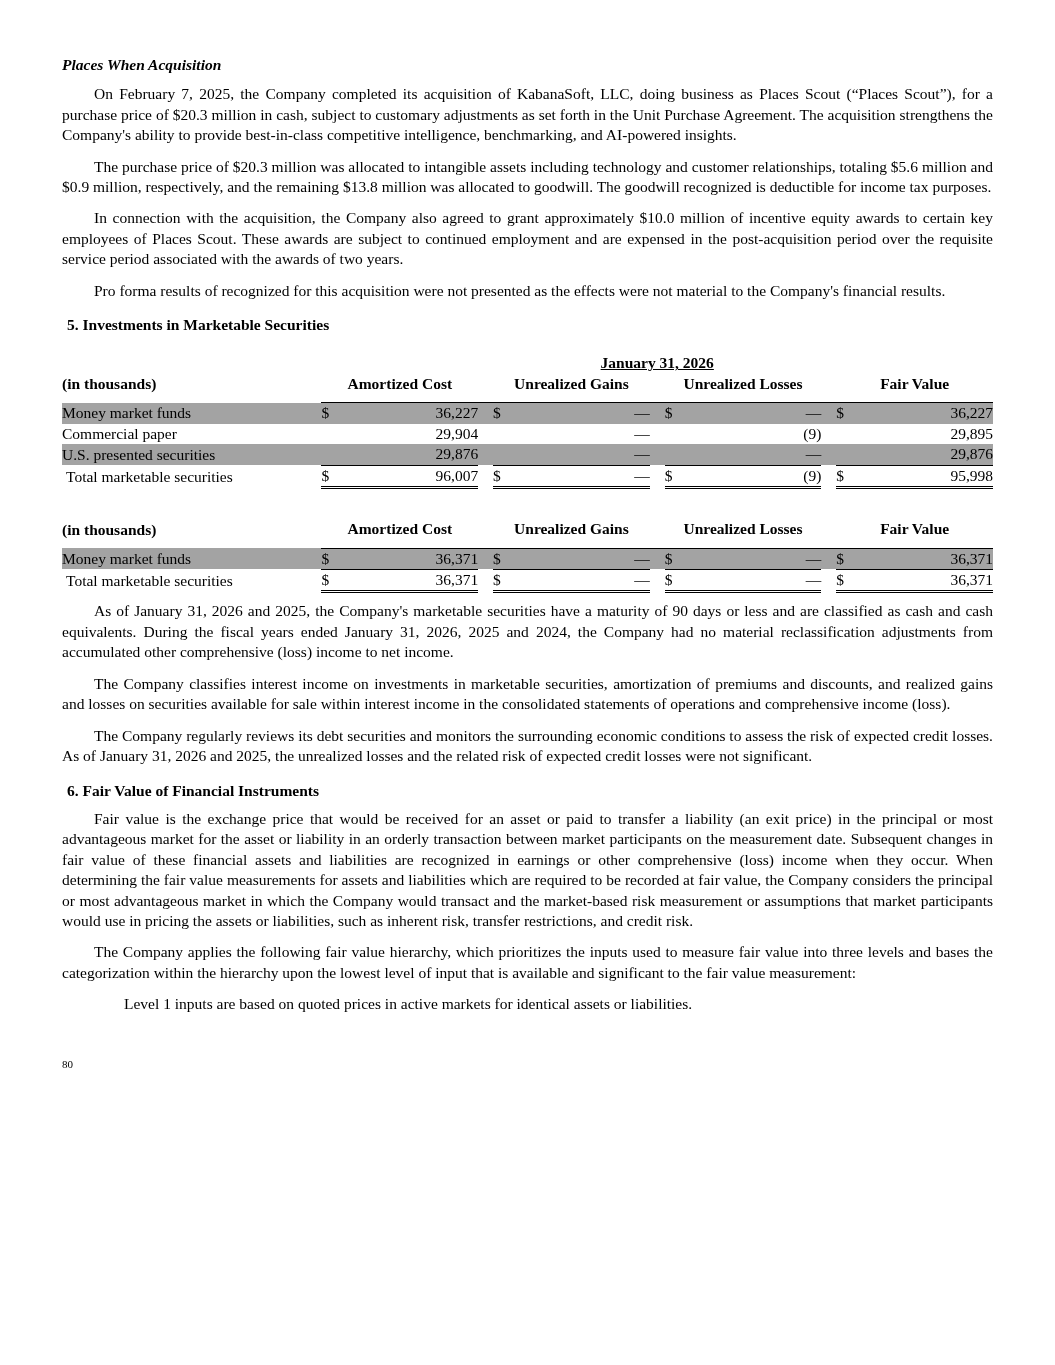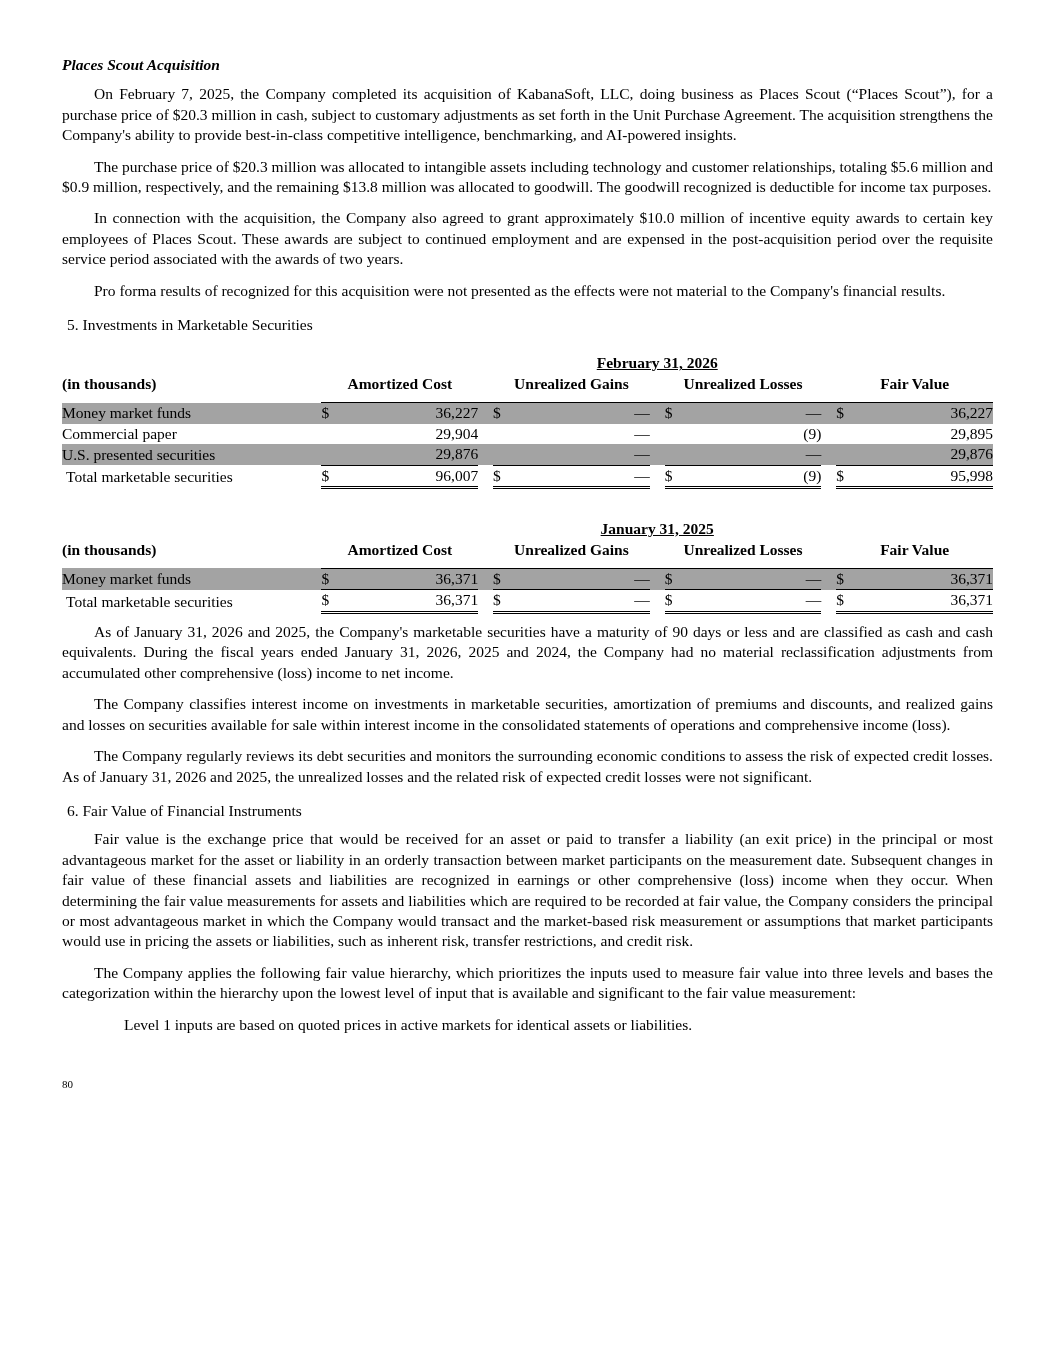--- a/index.html
+++ b/index.html
@@ -24,21 +24,21 @@
   }
   h3.section-heading {
     font-size: 15.5px;
     font-weight: bold;
     font-style: italic;
     margin: 0 0 9px 0;
     line-height: 1.3;
   }
   h3.num-heading {
     font-size: 15.5px;
-    font-weight: normal;
+    font-weight: bold;
     font-style: normal;
     margin: 14px 0 8px 5px;
     line-height: 1.3;
   }
   p.para {
     margin: 0 0 11px 0;
     text-indent: 32px;
     text-align: justify;
   }
   p.level-para {
@@ -111,21 +111,21 @@
   col.c-lbl { width: 26%; }
   col.c-cur { width: 2.2%; }
   col.c-num { width: 13.5%; }
   col.c-gap { width: 1.5%; }
 </style>
 </head>
 <body>
 
 <div class="page">
 
-  <h3 class="section-heading">Places Scout Acquisition</h3>
+  <h3 class="section-heading">Places When Acquisition</h3>
 
   <p class="para">On February 7, 2025, the Company completed its acquisition of KabanaSoft, LLC, doing business as Places Scout (“Places Scout”), for a purchase price of $20.3 million in cash, subject to customary adjustments as set forth in the Unit Purchase Agreement. The acquisition strengthens the Company's ability to provide best-in-class competitive intelligence, benchmarking, and AI-powered insights.</p>
   <p class="para">The purchase price of $20.3 million was allocated to intangible assets including technology and customer relationships, totaling $5.6 million and $0.9 million, respectively, and the remaining $13.8 million was allocated to goodwill. The goodwill recognized is deductible for income tax purposes.</p>
   <p class="para">In connection with the acquisition, the Company also agreed to grant approximately $10.0 million of incentive equity awards to certain key employees of Places Scout. These awards are subject to continued employment and are expensed in the post-acquisition period over the requisite service period associated with the awards of two years.</p>
   <p class="para">Pro forma results of recognized for this acquisition were not presented as the effects were not material to the Company's financial results.</p>
 
   <h3 class="num-heading">5. Investments in Marketable Securities</h3>
 
 
   <div class="tbl-wrap">
@@ -140,21 +140,21 @@
           <col class="c-gap">
         <col class="c-cur">
           <col class="c-num">
           <col class="c-gap">
         <col class="c-cur">
           <col class="c-num">
       </colgroup>
       <tbody>
           <tr>
         <td></td>
-        <td colspan="11" class="date-title">February 31, 2026</td>
+        <td colspan="11" class="date-title">January 31, 2026</td>
       </tr>
       <tr class="header-row">
         <th class="lbl">(in thousands)</th>
         <th colspan="2">Amortized Cost</th>
         <th></th>
         <th colspan="2">Unrealized Gains</th>
         <th></th>
         <th colspan="2">Unrealized Losses</th>
         <th></th>
         <th colspan="2">Fair Value</th>
@@ -229,24 +229,20 @@
         <col class="c-cur">
           <col class="c-num">
           <col class="c-gap">
         <col class="c-cur">
           <col class="c-num">
           <col class="c-gap">
         <col class="c-cur">
           <col class="c-num">
       </colgroup>
       <tbody>
-          <tr>
-        <td></td>
-        <td colspan="11" class="date-title">January 31, 2025</td>
-      </tr>
       <tr class="header-row">
         <th class="lbl">(in thousands)</th>
         <th colspan="2">Amortized Cost</th>
         <th></th>
         <th colspan="2">Unrealized Gains</th>
         <th></th>
         <th colspan="2">Unrealized Losses</th>
         <th></th>
         <th colspan="2">Fair Value</th>
       </tr>

